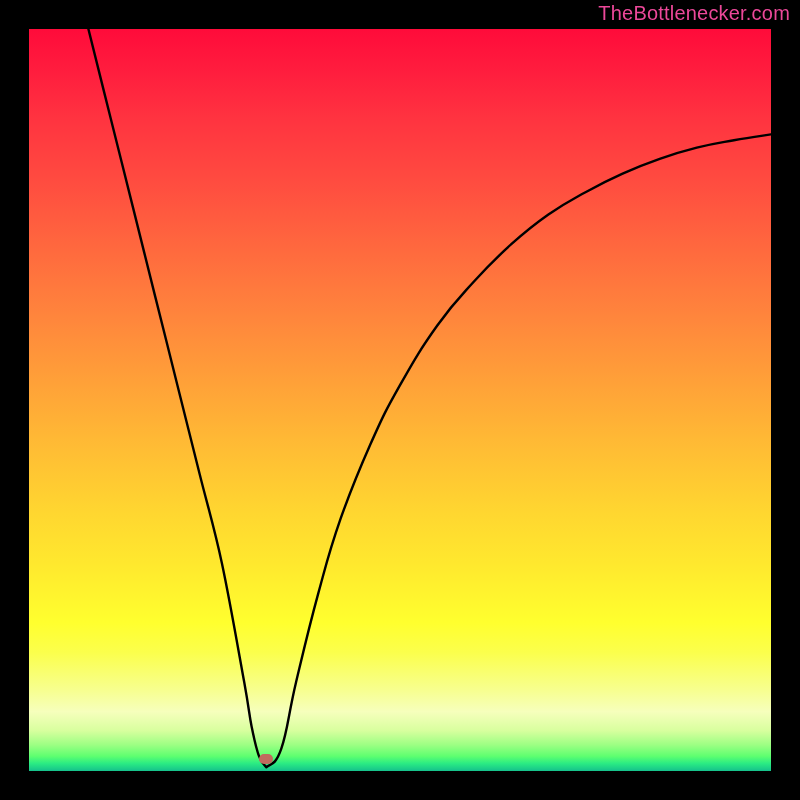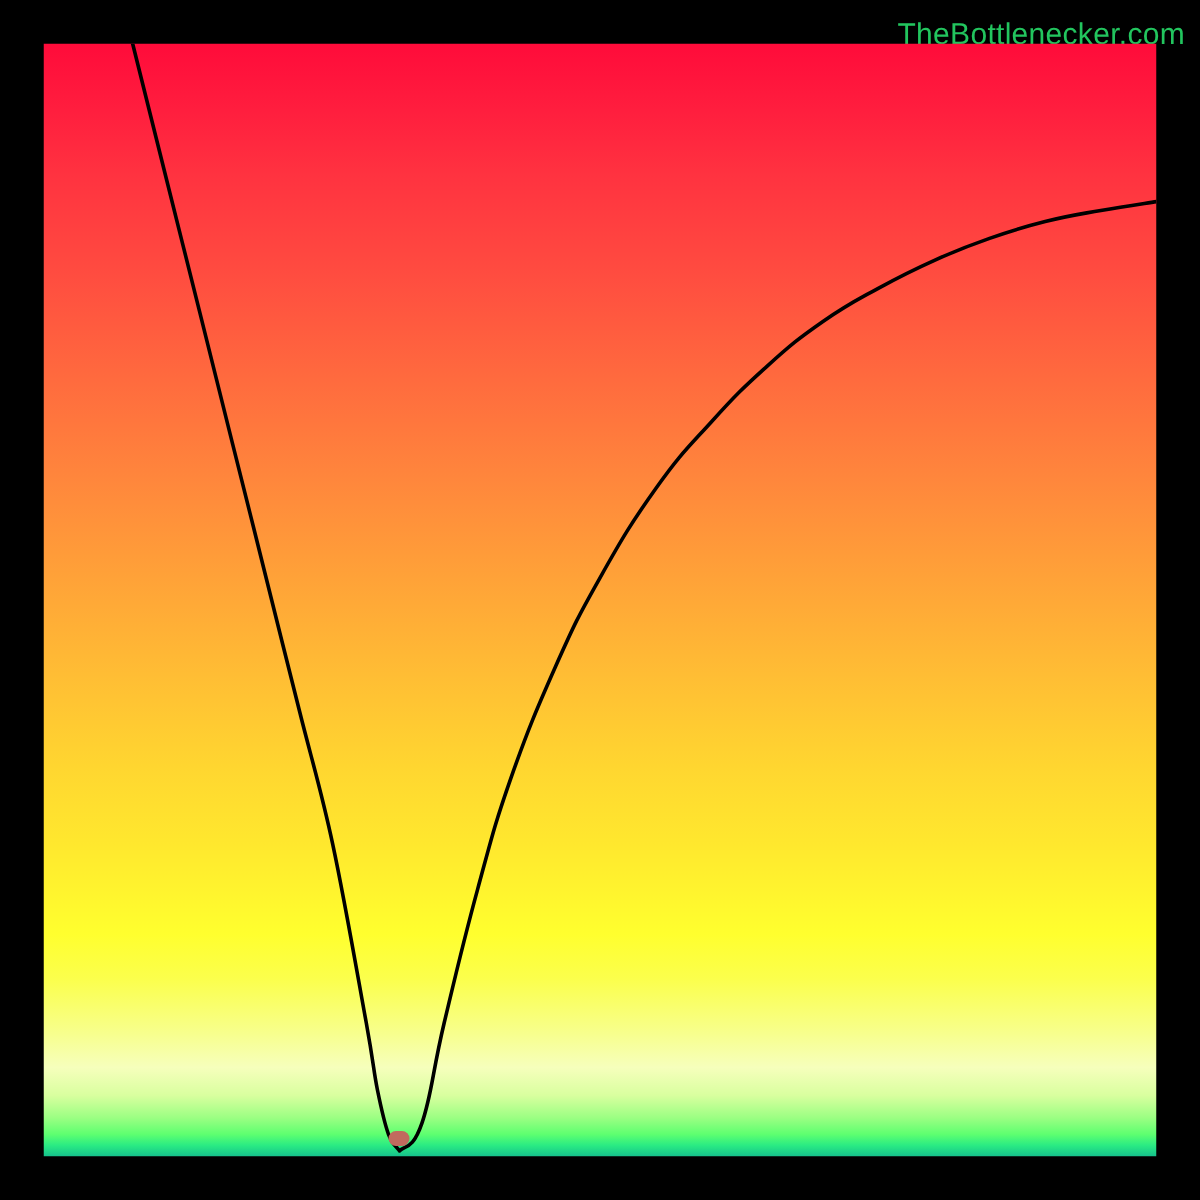--- a/index.html
+++ b/index.html
@@ -66,23 +66,23 @@
   .marker {
     position: absolute;
     width: 14px;
     height: 10px;
     border-radius: 5px;
     background: #c16a5e;
     transform: translate(-50%, -50%);
   }
   .watermark {
     position: absolute;
-    top: 12px;
+    top: 2px;
     right: 10px;
-    color: #22c55e;
+    color: #ec4899;
     font-size: 20px;
     letter-spacing: 0.2px;
     font-weight: 500;
   }
 </style>
 </head>
 <body>
 
 <div class="frame">
   <div class="watermark">TheBottlenecker.com</div>

